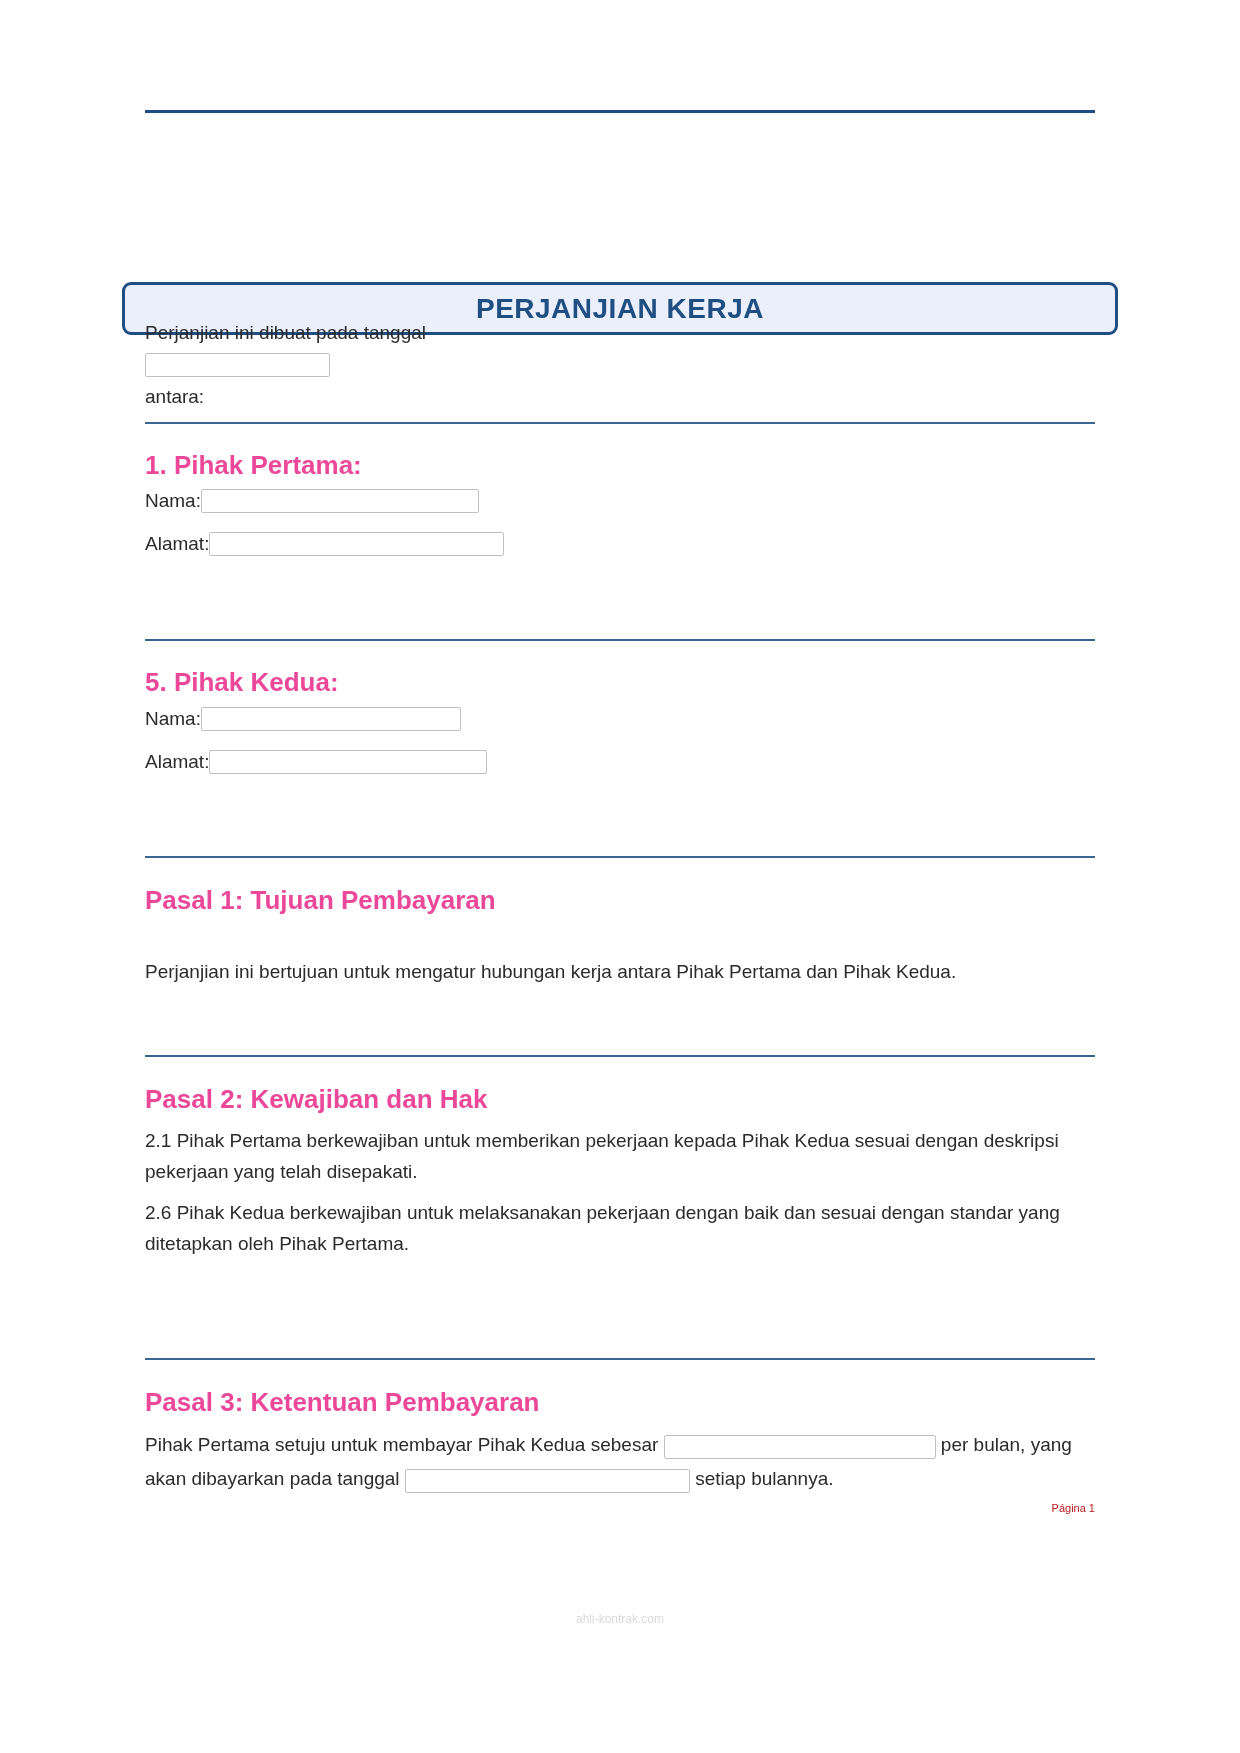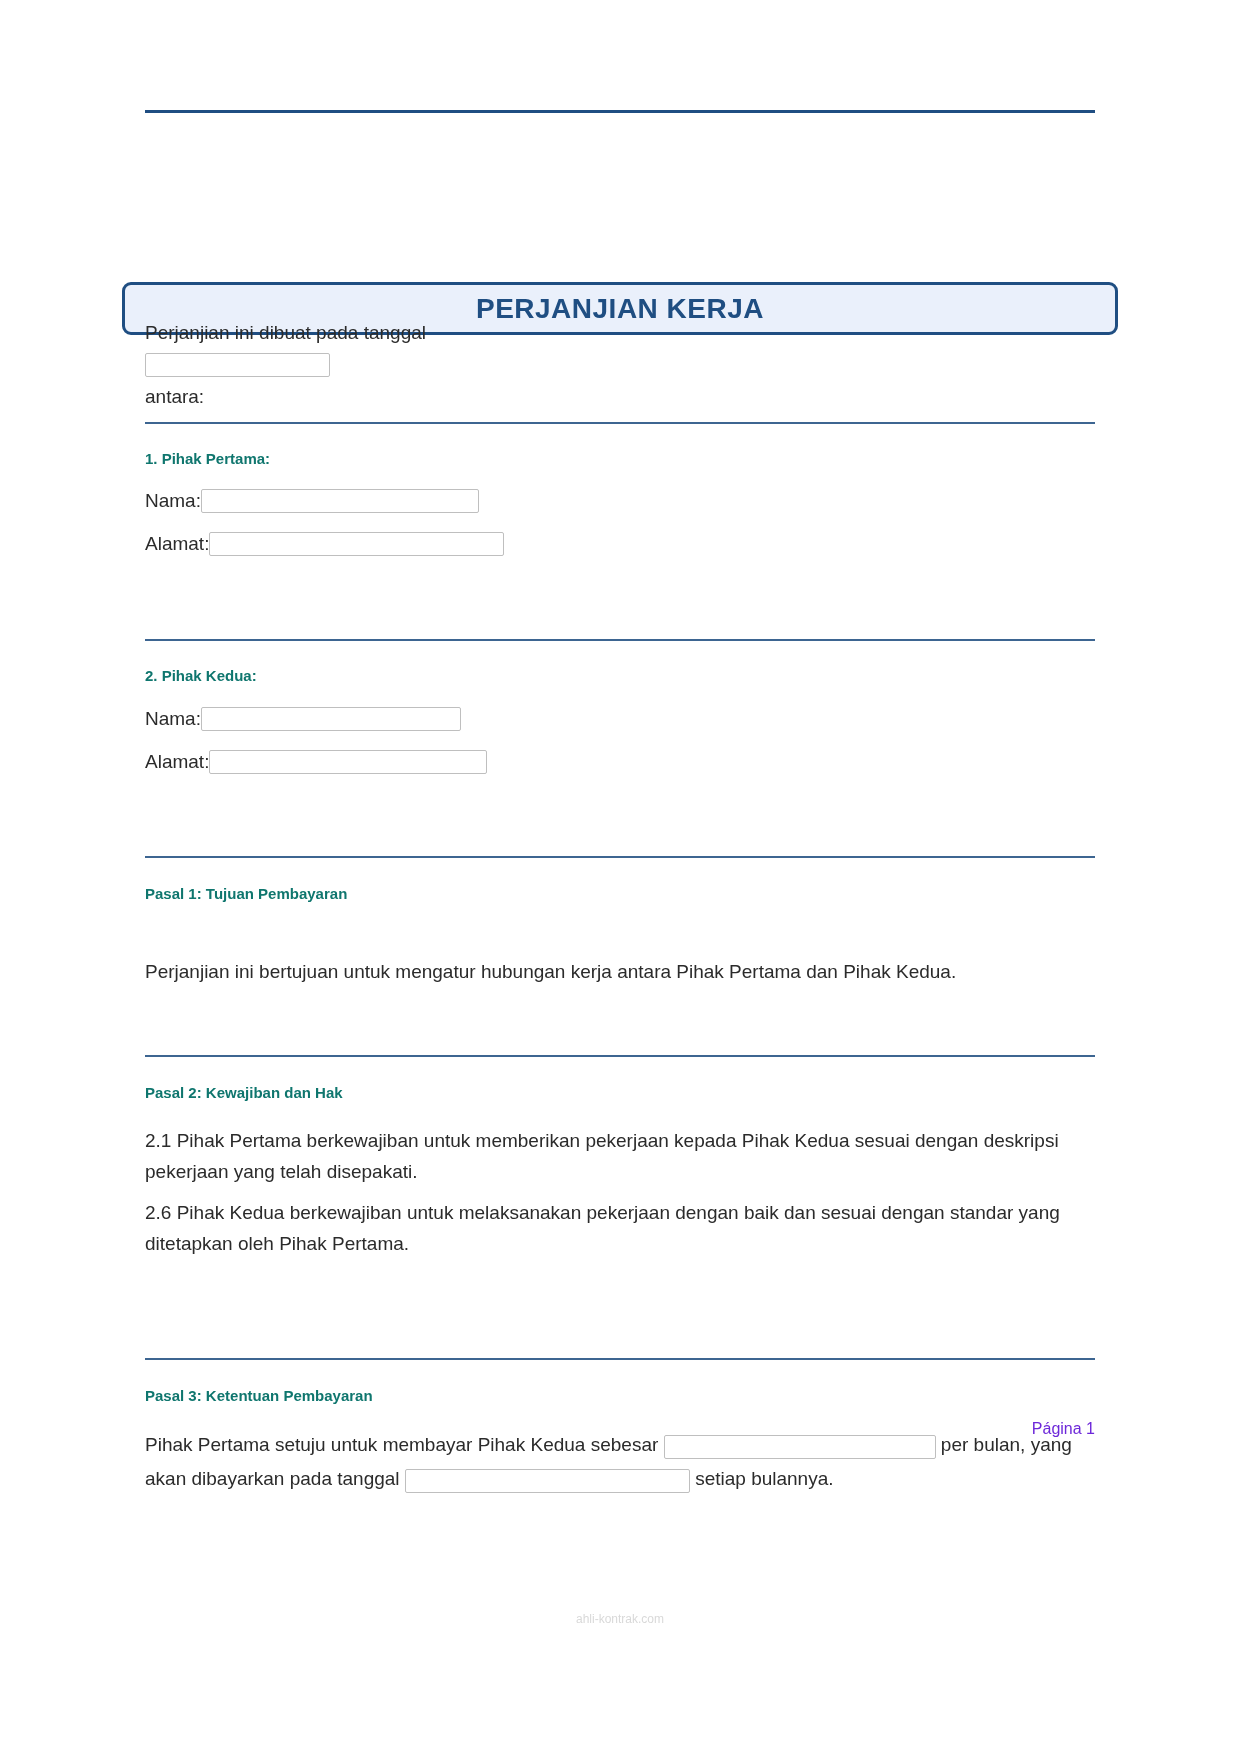--- a/index.html
+++ b/index.html
@@ -82,23 +82,23 @@
     position: absolute;
     left: 145px;
     width: 950px;
     height: 2px;
     background: #3d6591;
   }
 
   .sec-heading {
     position: absolute;
     left: 145px;
-    font-size: 15px;
+    font-size: 26px;
     font-weight: bold;
-    color: #0f766e;
+    color: #ec4899;
     white-space: nowrap;
   }
 
   .field-row {
     position: absolute;
     left: 145px;
     font-size: 19px;
     color: #2b2b2b;
     display: flex;
     align-items: center;
@@ -123,23 +123,23 @@
     color: #2b2b2b;
   }
   .pay-par .blank-field {
     position: relative;
     top: 1px;
   }
 
   .footer-page {
     position: absolute;
     right: 145px;
-    top: 1420px;
-    font-size: 16px;
-    color: #6d28d9;
+    top: 1502px;
+    font-size: 11px;
+    color: #b91c1c;
   }
 
   .watermark {
     position: absolute;
     left: 0;
     right: 0;
     top: 1612px;
     text-align: center;
     font-size: 12px;
     color: #d9d9d9;
@@ -169,21 +169,21 @@
     <span>Nama:</span>
     <input class="blank-field" style="width: 278px;" type="text" placeholder="">
   </div>
 
   <div class="field-row" style="top:532px;">
     <span>Alamat:</span>
     <input class="blank-field" style="width: 295px;" type="text" placeholder="">
   </div>
 
   <div class="sec-rule" style="top:639px;"></div>
-  <div class="sec-heading" style="top:667px;">2. Pihak Kedua:</div>
+  <div class="sec-heading" style="top:667px;">5. Pihak Kedua:</div>
 
   <div class="field-row" style="top:707px;">
     <span>Nama:</span>
     <input class="blank-field" style="width: 260px;" type="text" placeholder="">
   </div>
 
   <div class="field-row" style="top:750px;">
     <span>Alamat:</span>
     <input class="blank-field" style="width: 278px;" type="text" placeholder="">
   </div>

